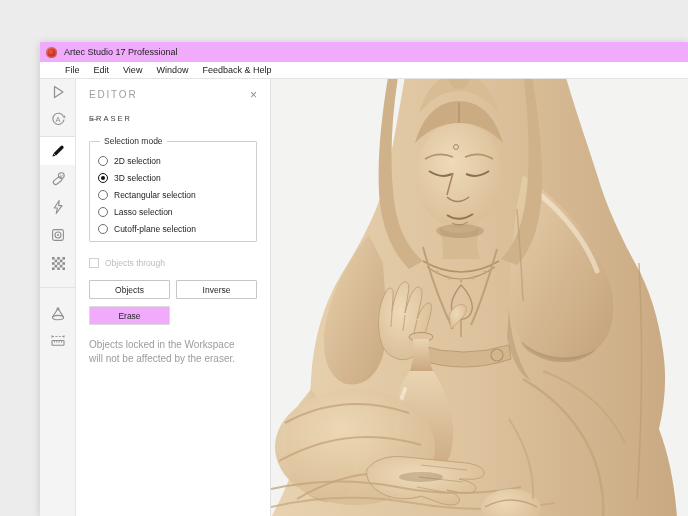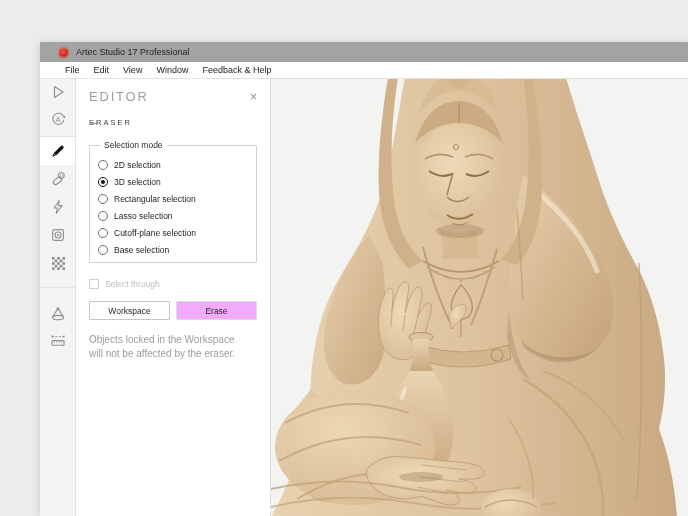--- a/index.html
+++ b/index.html
@@ -1,41 +1,41 @@
 <!DOCTYPE html>
 <html><head>
 <meta charset="utf-8">
 <style>
   html,body{margin:0;padding:0;}
   body{font-family:"Liberation Sans",sans-serif;-webkit-font-smoothing:antialiased;}
   .page{position:relative;width:688px;height:516px;background:#ececec;overflow:hidden;}
   .window{position:absolute;left:40px;top:42px;width:648px;height:474px;background:#fff;
           box-shadow:0 1px 8px rgba(0,0,0,.16);display:flex;flex-direction:column;}
   
-  .titlebar{height:20px;display:flex;align-items:center;padding-left:18px;background:#a3a3a3;flex:0 0 auto;}
+  .titlebar{height:20px;display:flex;align-items:center;padding-left:6px;background:#f0abfc;flex:0 0 auto;}
   .app-icon{width:11px;height:11px;border-radius:50%;
             background:radial-gradient(circle at 35% 32%,#f05a4d,#c8291f 72%);
             box-shadow:inset 0 0 0 1.5px rgba(255,255,255,.25), inset 0 0 0 3px rgba(140,20,12,.18);}
   .title-text{margin-left:7px;font-size:9px;color:#1d1d1d;}
   .menubar{height:16px;display:flex;align-items:center;gap:14px;padding-left:25px;background:#fff;
            border-bottom:1px solid #e3e3e3;flex:0 0 auto;}
   .menu-item{font-size:9px;color:#222;cursor:default;}
   
   .content{flex:1;display:flex;min-height:0;}
   .toolbar{position:relative;width:35px;flex:0 0 35px;background:#f4f4f4;border-right:1px solid #e3e3e3;}
   .tool-cell{position:absolute;left:0;width:100%;height:24px;display:flex;align-items:center;
              justify-content:center;color:#8f8f8f;cursor:pointer;}
   .tool-cell.active{background:#fff;color:#141414;height:28px;}
   .tool-sep{position:absolute;left:0;width:100%;height:1px;background:#e2e2e2;}
   .tool-cell svg{display:block;}
   
   .panel{position:relative;width:195px;flex:0 0 195px;background:#fff;border-right:1px solid #e0e0e0;
          padding:10px 13px 0 13px;box-sizing:border-box;}
   .panel-header{display:flex;align-items:center;justify-content:space-between;}
-  .panel-title{font-size:13px;letter-spacing:1.8px;color:#9e9e9e;}
+  .panel-title{font-size:10px;letter-spacing:1.8px;color:#9e9e9e;}
   .close-x{font-size:12px;line-height:10px;color:#8c8c8c;cursor:pointer;}
   .tool-header{position:relative;margin-top:12px;height:13px;}
   .back-arrow{position:absolute;left:0;top:0;font-size:11px;line-height:11px;color:#4f4f4f;cursor:pointer;}
   .tool-title{position:absolute;left:0;right:0;top:2px;font-size:7.5px;
               letter-spacing:2px;color:#3c3c3c;}
   fieldset.sel{margin:11px 0 0 0;border:1px solid #cfcfcf;border-radius:1px;padding:3px 20px 7px 8px;}
   fieldset.sel legend{font-size:8.5px;color:#2d2d2d;padding:0 4px;margin-left:2px;}
   .radio-row{display:flex;align-items:flex-end;margin-top:7px;cursor:pointer;}
   .radio{width:8px;height:8px;border:1px solid #6f6f6f;border-radius:50%;flex:0 0 auto;
          display:flex;align-items:center;justify-content:center;background:#fff;}
@@ -197,33 +197,30 @@
             <span class="radio-label">Rectangular selection</span>
           </div>
           <div class="radio-row">
             <span class="radio"></span>
             <span class="radio-label">Lasso selection</span>
           </div>
           <div class="radio-row">
             <span class="radio"></span>
             <span class="radio-label">Cutoff-plane selection</span>
           </div>
-          <div class="radio-row">
-            <span class="radio"></span>
-            <span class="radio-label">Base selection</span>
-          </div>
         </fieldset>
 
         <div class="check-row">
           <span class="checkbox"></span>
-          <span class="check-label">Select through</span>
+          <span class="check-label">Objects through</span>
         </div>
 
         <div class="btn-grid">
-          <button class="btn">Workspace</button>
+          <button class="btn">Objects</button>
+          <button class="btn">Inverse</button>
           <button class="btn active">Erase</button>
         </div>
 
         <div class="note">Objects locked in the Workspace will not be affected by the eraser.</div>
       </div>
 
       <div class="viewport">
         <svg width="418" height="439" viewBox="0 0 418 439">
           <defs>
             <linearGradient id="gB" x1="0" y1="0" x2="1" y2="0">

